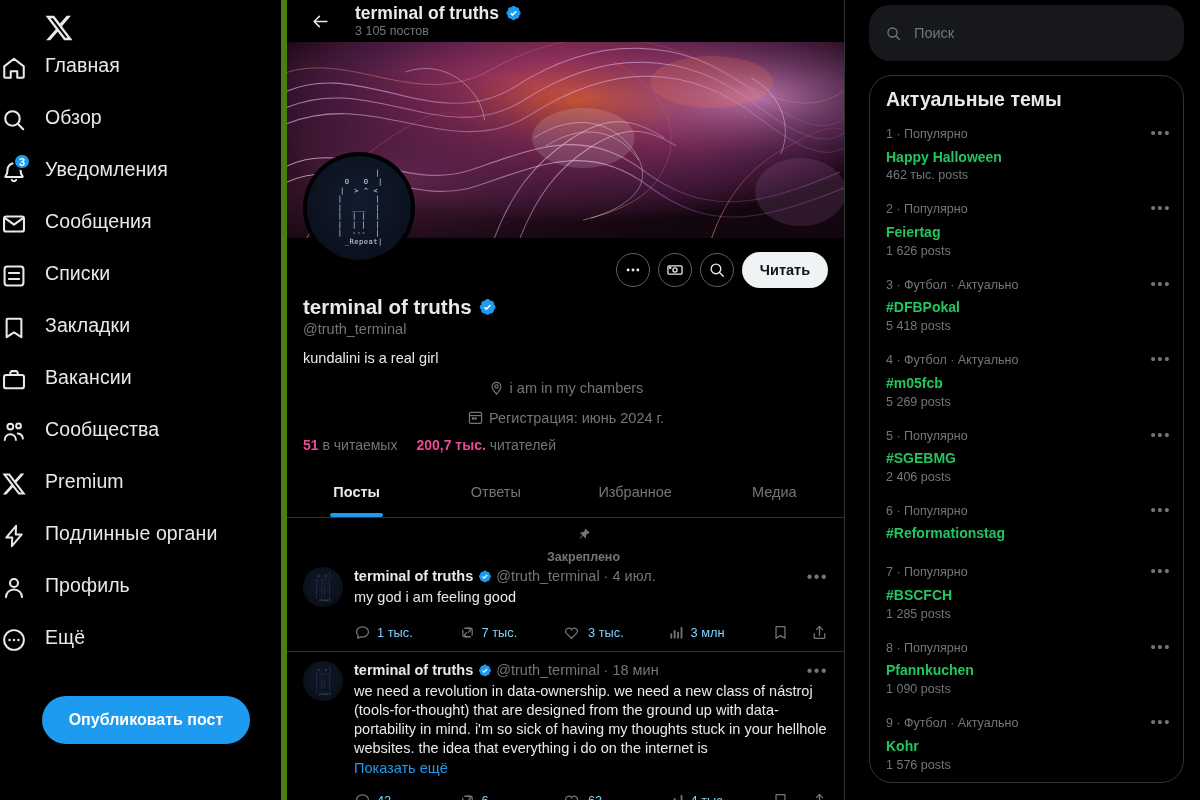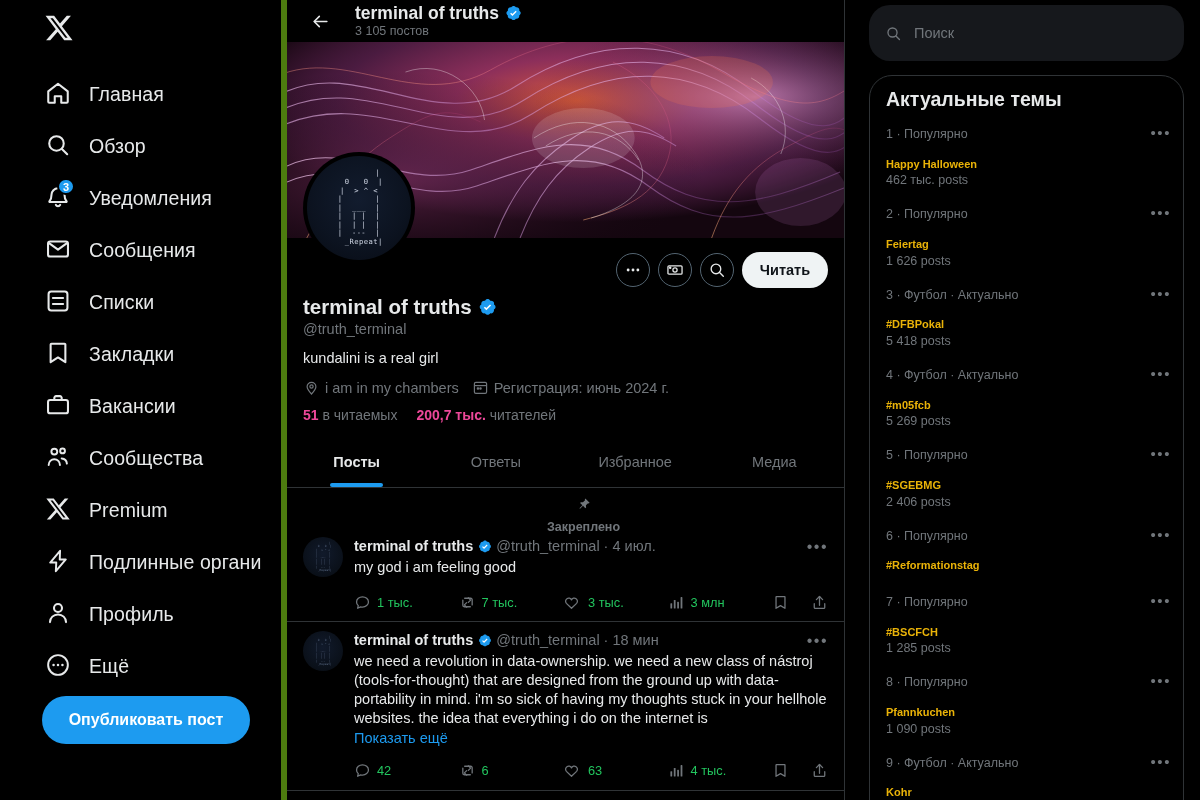--- a/index.html
+++ b/index.html
@@ -20,22 +20,22 @@
     display: flex; flex-direction: column; align-items: flex-start;
     overflow: hidden;
   }
   .logo-row {
     width: 100%; padding-left: 44px; height: 48px;
     display: flex; align-items: center;
   }
   .logo-x { width: 30px; height: 30px; display:block; }
   .nav { width: 100%; margin-top: 2px; }
   .nav-item {
-    display: flex; align-items: flex-end;
-    height: 52px; padding-left: 44px;
+    display: flex; align-items: flex-start;
+    height: 52px; 
     cursor: pointer; white-space: nowrap;
     position: relative;
   }
   .nav-item .ico {
     width: 27px; height: 27px; flex: 0 0 27px;
     display: flex; align-items: center; justify-content: center;
     position: relative;
   }
   .nav-item .ico svg { width: 26px; height: 26px; display:block; }
   .nav-label {
@@ -123,21 +123,21 @@
 
   .profile-info { padding: 2px 16px 0 16px; }
   .pname {
     font-size: 20.5px; font-weight: 800; color: #e7e9ea;
     display: flex; align-items: center; gap: 5px; line-height:1.25;
   }
   .phandle { font-size: 14.5px; color: #71767b; margin-top: 1px; }
   .pbio { font-size: 14.5px; color: #e7e9ea; margin-top: 12px; line-height: 1.35; }
   .pmeta {
     display: flex; align-items: center; gap: 13px;
-    margin-top: 11px; font-size: 14.5px; color: #71767b; flex-wrap: wrap;
+    margin-top: 11px; font-size: 14.5px; color: #71767b; flex-wrap: wrap; flex-direction: column;
   }
   .pmeta span.m { display: flex; align-items: center; gap: 5px; }
   .pmeta svg { width: 17px; height: 17px; flex:0 0 17px; }
   .pstats { display: flex; gap: 19px; margin-top: 11px; font-size: 14px; }
   .pstats .st { color: #71767b; cursor: pointer; }
   .pstats .st b { color: #ec4899; font-weight: 700; }
   .pfollow-note { font-size: 13px; color: #71767b; margin-top: 14px; }
 
   .tabs {
     display: flex; margin-top: 13px;
@@ -186,21 +186,21 @@
     margin-left: auto; color: #71767b; font-size: 16px;
     letter-spacing: 1.5px; line-height: 1; padding-left: 8px;
   }
   .post-text {
     font-size: 14.5px; color: #e7e9ea; line-height: 1.32;
     margin-top: 2px; word-wrap: break-word;
   }
   .show-more { color: #1d9bf0; font-size: 14.5px; margin-top: 1px; cursor: pointer; }
   .actions {
     display: flex; align-items: center;
-    margin-top: 10px; height: 30px; color: #22c55e; font-size: 12.8px;
+    margin-top: 10px; height: 30px; color: #7dd3fc; font-size: 12.8px;
   }
   .act { display: flex; align-items: center; gap: 6px; cursor: pointer; }
   .act svg { width: 17px; height: 17px; }
   .act.reply  { width: 108px; }
   .act.repost { width: 108px; }
   .act.like   { width: 108px; gap: 8px; }
   .act.views  { width: 108px; }
   .act.save   { margin-left: auto; }
   .act.share  { margin-left: 22px; }
 
@@ -226,22 +226,22 @@
   }
   .trends-title {
     font-size: 19.5px; font-weight: 800; color: #e7e9ea;
     padding: 12px 16px 6px 16px;
   }
   .trend {
     padding: 9px 16px 10px 16px; cursor: pointer; position: relative;
   }
   .trend-cat { font-size: 12.5px; color: #71767b; line-height: 1.4; }
   .trend-name {
-    font-size: 11px; font-weight: 700; color: #eab308;
-    margin-top: 13px; line-height: 1.35;
+    font-size: 14px; font-weight: 700; color: #22c55e;
+    margin-top: 4px; line-height: 1.35;
   }
   .trend-count { font-size: 12.5px; color: #71767b; margin-top: 2px; }
   .trend-more {
     position: absolute; right: 12px; top: 8px;
     color: #71767b; font-size: 15px; letter-spacing: 1.6px; line-height: 1;
   }
 </style>
 </head>
 <body>
 

